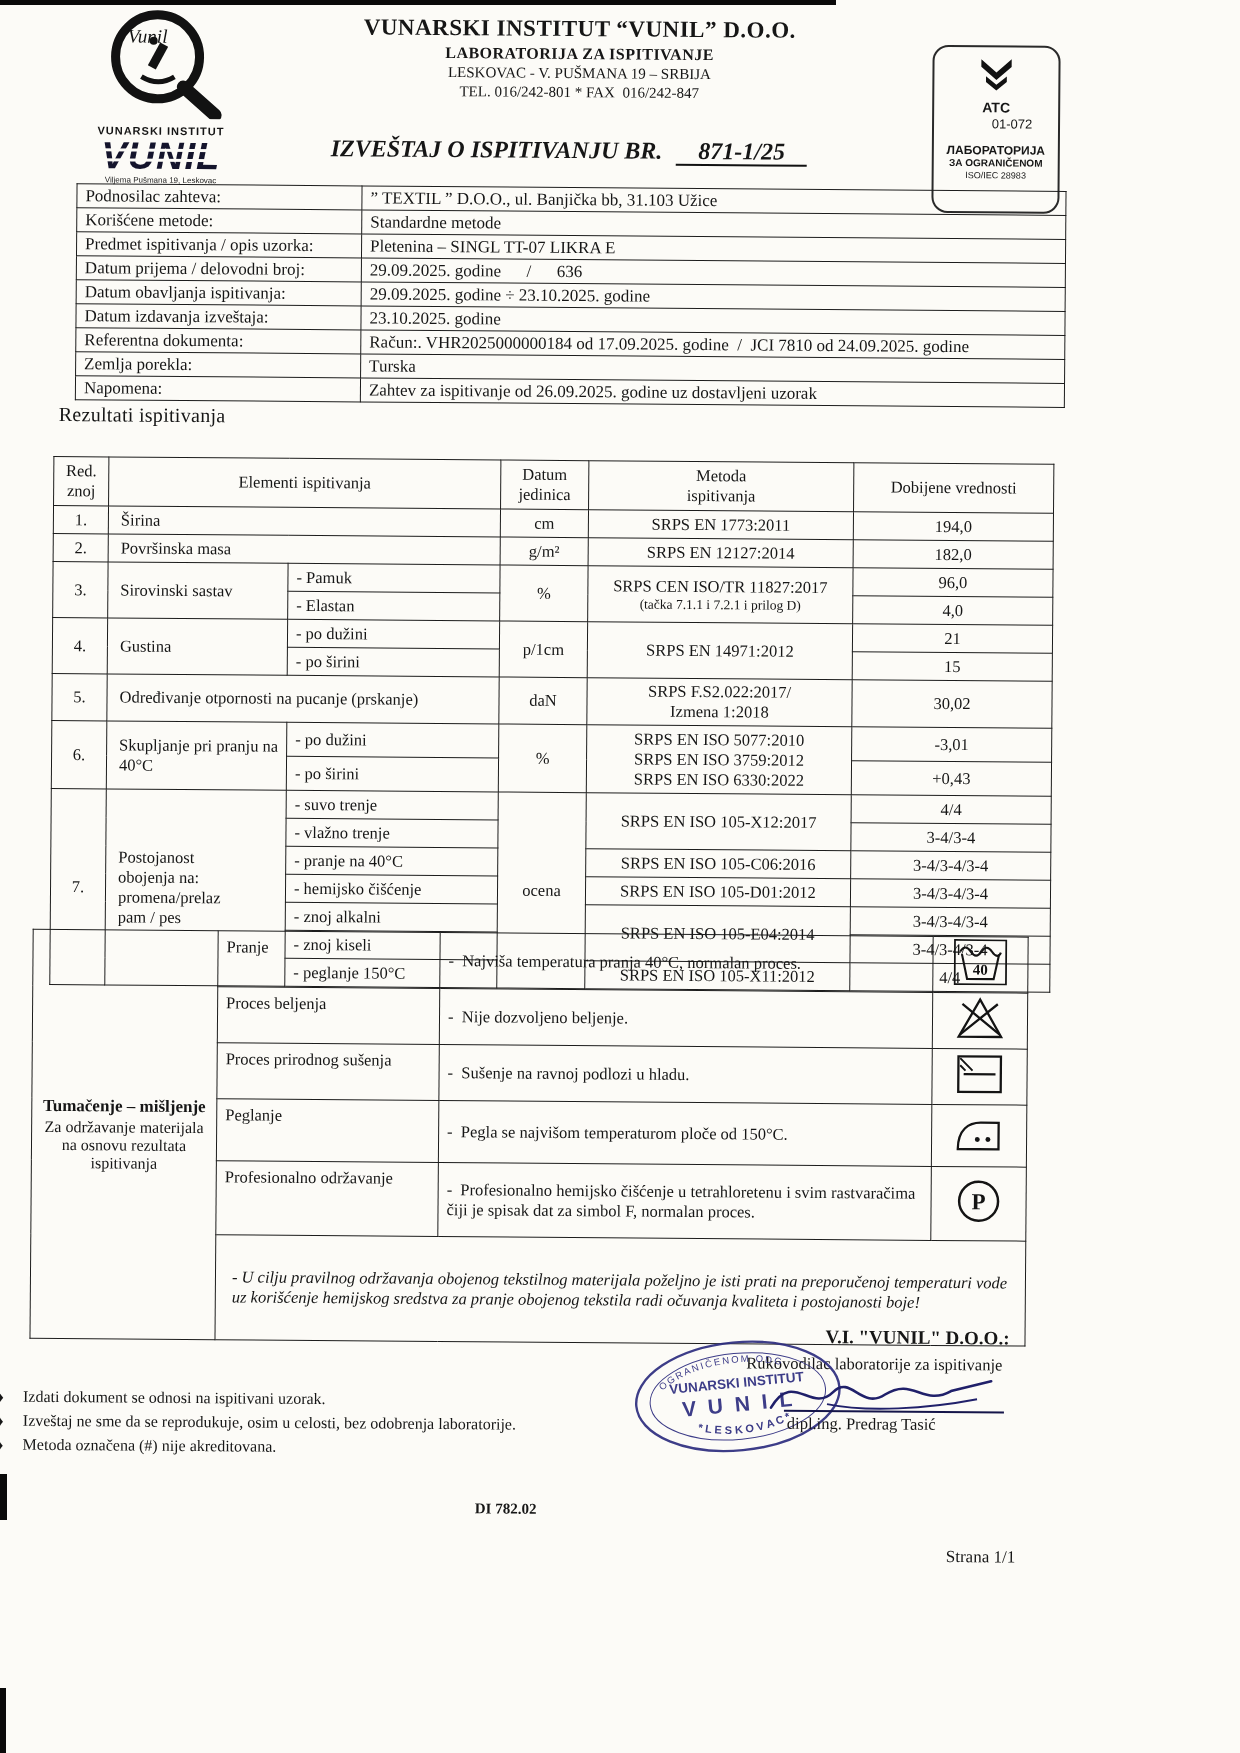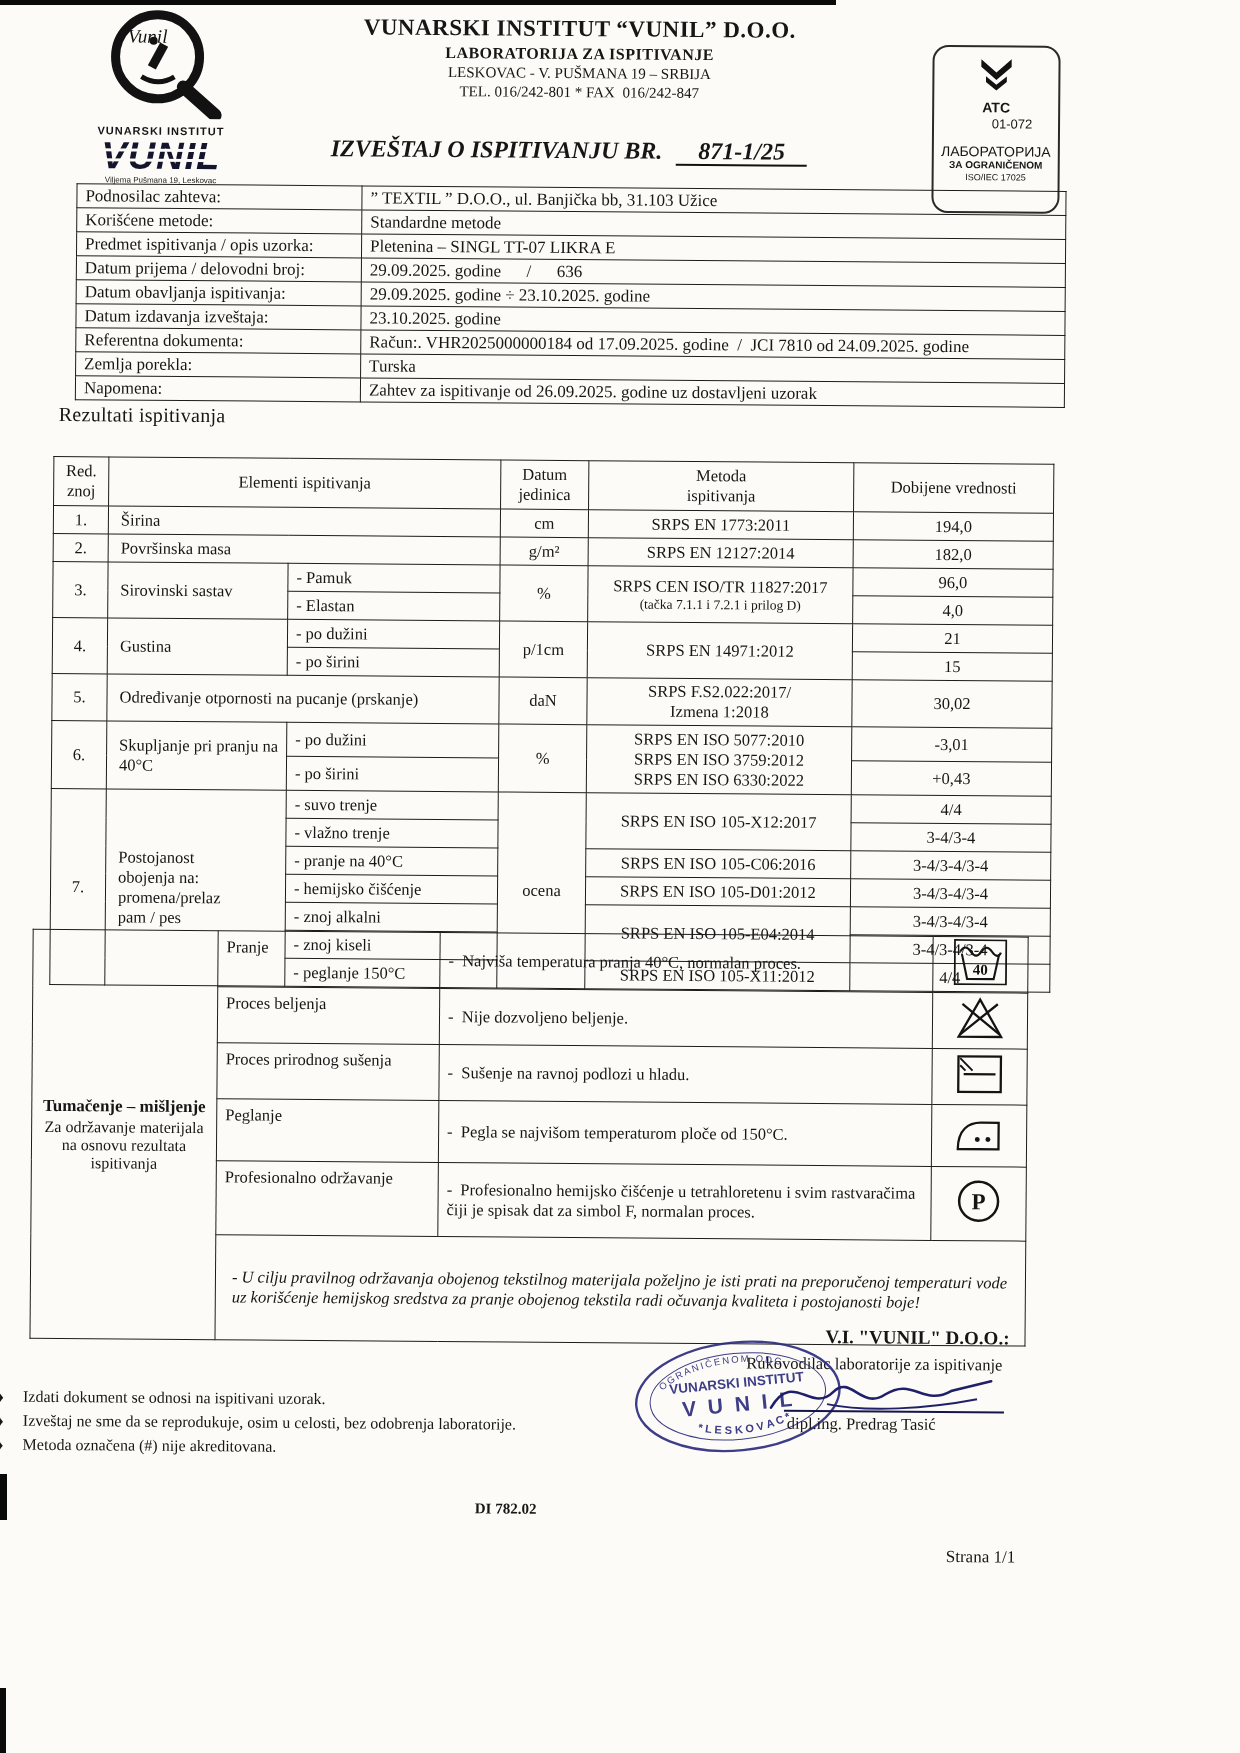--- a/index.html
+++ b/index.html
@@ -20,21 +20,21 @@
   .head-center{left:270px;top:12px;width:620px;text-align:center;}
   .hc1{font-size:23px;font-weight:bold;letter-spacing:.5px;}
   .hc2{font-size:16px;font-weight:bold;margin-top:3px;letter-spacing:.5px;}
   .hc3,.hc4{font-size:15px;margin-top:2px;}
   .report-line{left:240px;top:133px;width:660px;text-align:center;font-size:24px;font-weight:bold;font-style:italic;}
   .report-no{border-bottom:2.5px solid #111;padding:0 22px;margin-left:14px;}
   .badge{left:933px;top:38px;width:128px;height:168px;border:2.5px solid #2a2a2a;border-radius:16px;
          text-align:center;font-family:"Liberation Sans",sans-serif;padding-top:10px;box-sizing:border-box;}
   .badge-name{font-size:14px;font-weight:bold;margin-top:2px;}
   .badge-num{font-size:13px;margin-top:1px;padding-left:32px;}
-  .badge-l1{font-size:14px;font-weight:normal;margin-top:12px;}
+  .badge-l1{font-size:12px;font-weight:bold;margin-top:12px;}
   .badge-l2{font-size:10px;font-weight:bold;}
   .badge-std{font-size:9px;margin-top:2px;}
 
   
   .info{left:78px;top:183px;width:990px;border-collapse:collapse;font-size:17px;}
   .info td{border:1.8px solid #1d1d1d;height:23px;padding:0 8px;}
   .info td.lbl{width:268px;}
 
   .res-head{left:62px;top:403px;font-size:20px;letter-spacing:.3px;}
 
@@ -118,21 +118,21 @@
 
     <div class="abs badge">
       <svg width="42" height="36" viewBox="0 0 44 38">
         <path d="M6 2 L22 16 L38 2 L38 10 L22 24 L6 10 Z" fill="#121212"></path>
         <path d="M11 20 L22 29 L33 20 L33 26 L22 35 L11 26 Z" fill="#121212"></path>
       </svg>
       <div class="badge-name">ATC</div>
       <div class="badge-num">01-072</div>
       <div class="badge-l1">ЛАБОРАТОРИЈА</div>
       <div class="badge-l2">ЗА OGRANIČENOM</div>
-      <div class="badge-std">ISO/IEC 17025</div>
+      <div class="badge-std">ISO/IEC 28983</div>
     </div>
 
     <table class="abs info">
       <tbody>
           <tr>
             <td class="lbl">Podnosilac zahteva:</td>
             <td class="prw">” TEXTIL ” D.O.O., ul. Banjička bb, 31.103 Užice</td>
           </tr>
       <tr>
             <td class="lbl">Korišćene metode:</td>

